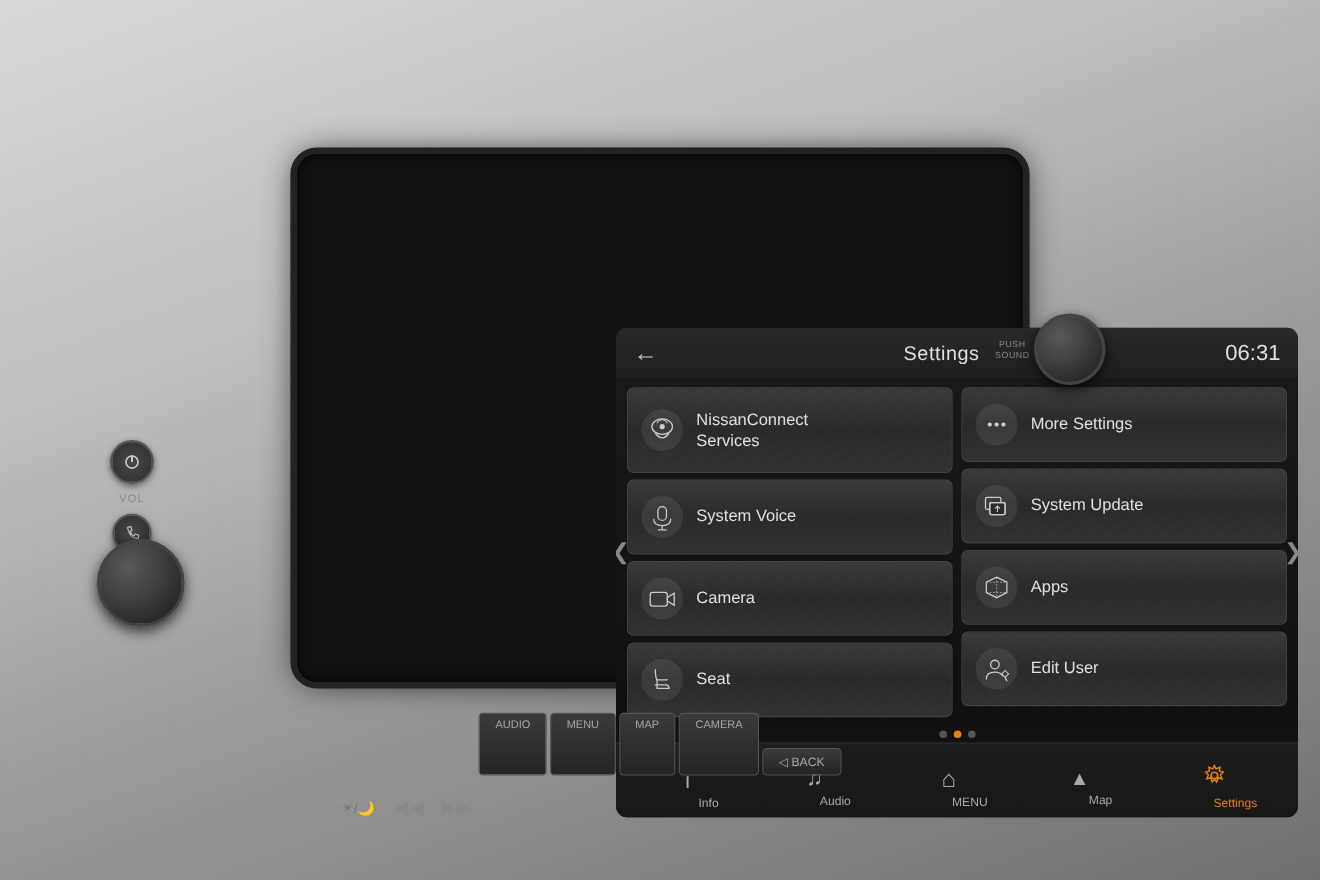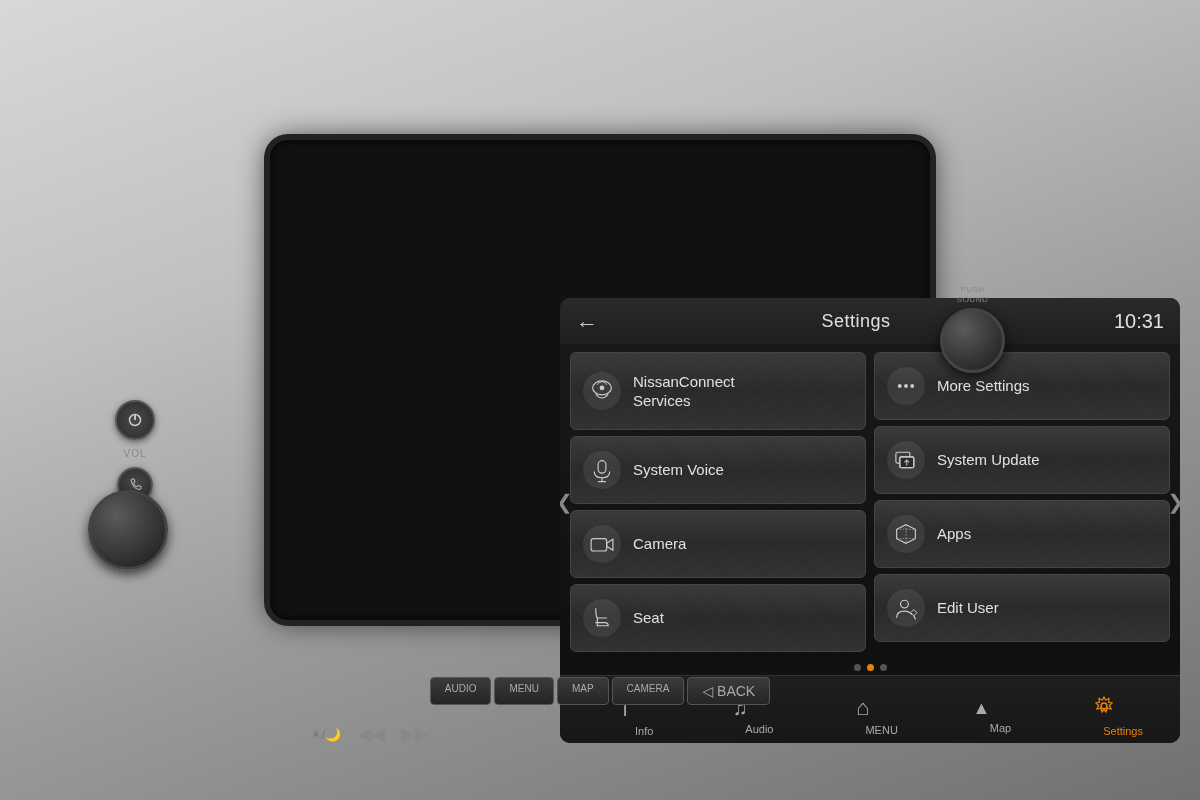--- a/index.html
+++ b/index.html
@@ -271,21 +271,21 @@
 
 <div class="dashboard-bg">
 
   <div class="screen-bezel">
 
     <div class="screen">
 
       <div class="top-bar">
         <div class="back-btn">←</div>
         <div class="screen-title">Settings</div>
-        <div class="clock">10:31</div>
+        <div class="clock">06:31</div>
       </div>
 
       <div class="content-area">
 
         <div class="nav-arrow-left">❮</div>
         <div class="nav-arrow-right">❯</div>
 
         <div class="left-col">
 
           <div class="menu-item tall">
@@ -425,51 +425,51 @@
           </div>
           <div class="nav-label" style="color:#e8820c;">Settings</div>
         </div>
 
       </div>
 
     </div>
 
   </div>
 
-  <div style="position:absolute; left:115px; top:400px; display:flex; flex-direction:column; align-items:center; gap:8px;">
+  <div style="position:absolute; left:100px; top:400px; display:flex; flex-direction:column; align-items:center; gap:8px;">
     <div class="power-btn">
       <svg width="16" height="16" viewBox="0 0 16 16" fill="none">
         <circle cx="8" cy="8" r="5.5" stroke="#ccc" stroke-width="1.5"></circle>
         <line x1="8" y1="2" x2="8" y2="8" stroke="#ccc" stroke-width="1.8"></line>
       </svg>
     </div>
 
     <div style="color:#888; font-size:10px; letter-spacing:1px;">VOL</div>
 
     <div class="phone-btn">
       <svg width="16" height="16" viewBox="0 0 16 16" fill="none">
         <path d="M4 3 Q4 2 5.5 2 L7 2 L8 5 L6.5 6 Q7 9 10 10 L11 8.5 L14 9.5 V11 Q14 12.5 13 12.5 Q6 12.5 4 3 Z" stroke="#ccc" stroke-width="1" fill="none"></path>
       </svg>
     </div>
     <div style="color:#888; font-size:10px;">Phone</div>
   </div>
 
   <div style="position:absolute; left:88px; top:490px; width:80px; height:80px; border-radius:50%; background:radial-gradient(circle at 35% 30%, #5a5a5a, #1a1a1a); border:3px solid #444; box-shadow:0 4px 12px rgba(0,0,0,0.7);"></div>
 
-  <div style="position:absolute; right:195px; top:285px; display:flex; flex-direction:column; align-items:center; gap:4px;">
+  <div style="position:absolute; right:195px; top:285px; display:flex; flex-direction:row; align-items:center; gap:4px;">
     <div style="color:#888; font-size:8px; letter-spacing:0.5px; text-align:center; line-height:1.2;">PUSH<br>SOUND</div>
     <div style="width:65px; height:65px; border-radius:50%; background:radial-gradient(circle at 35% 30%, #5a5a5a, #1a1a1a); border:3px solid #444; box-shadow:0 4px 12px rgba(0,0,0,0.7);"></div>
   </div>
 
   <div style="position:absolute; bottom:95px; left:290px; width:620px; display:flex; justify-content:center; gap:3px;">
     <div style="background:linear-gradient(180deg,#3a3a3a,#252525); border:1px solid #555; border-radius:4px; color:#aaa; font-size:10px; padding:5px 14px; cursor:pointer;">AUDIO</div>
     <div style="background:linear-gradient(180deg,#3a3a3a,#252525); border:1px solid #555; border-radius:4px; color:#aaa; font-size:10px; padding:5px 14px; cursor:pointer;">MENU</div>
     <div style="background:linear-gradient(180deg,#3a3a3a,#252525); border:1px solid #555; border-radius:4px; color:#aaa; font-size:10px; padding:5px 14px; cursor:pointer;">MAP</div>
     <div style="background:linear-gradient(180deg,#3a3a3a,#252525); border:1px solid #555; border-radius:4px; color:#aaa; font-size:10px; padding:5px 14px; cursor:pointer;">CAMERA</div>
-    <div style="background:linear-gradient(180deg,#3a3a3a,#252525); border:1px solid #555; border-radius:4px; color:#aaa; font-size:14px; padding:5px 14px; cursor:pointer;">◁ BACK</div>
+    <div style="background:linear-gradient(180deg,#3a3a3a,#252525); border:1px solid #555; border-radius:4px; color:#aaa; font-size:11px; padding:5px 14px; cursor:pointer;margin-top:32px;">◁ BACK</div>
   </div>
 
   <div style="position:absolute; bottom:55px; left:310px; display:flex; gap:16px; align-items:center;">
     <div style="color:#777; font-size:13px; cursor:pointer;">☀/🌙</div>
     <div style="color:#888; font-size:18px; cursor:pointer;">◀◀</div>
     <div style="color:#888; font-size:18px; cursor:pointer;">▶▶</div>
   </div>
 
 </div>
 

